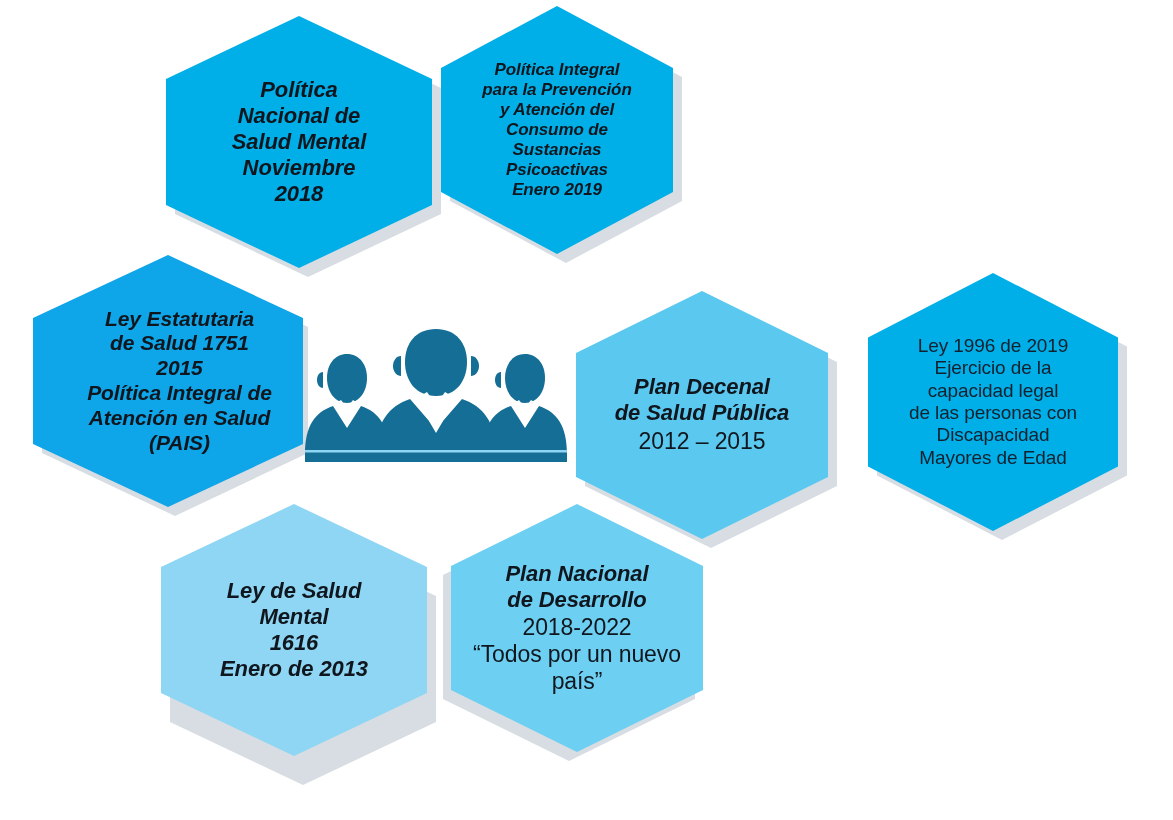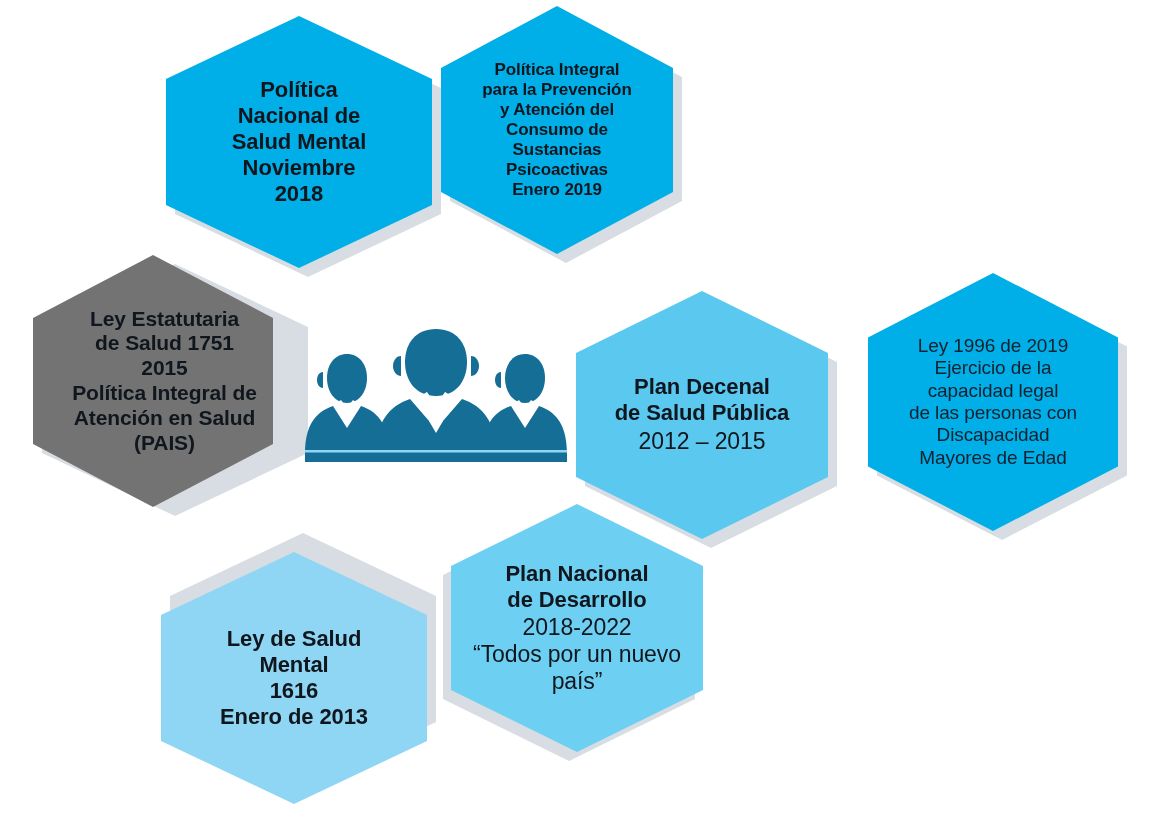--- a/index.html
+++ b/index.html
@@ -42,21 +42,21 @@
   .hex-label {
     text-align: center;
     color: #10161d;
     line-height: 1.18;
     padding: 0 6px;
     white-space: pre-line;
     font-weight: bold;
     letter-spacing: -0.1px;
   }
 
-  .lbl-bold   { font-weight: bold; }
+  .lbl-bold   { font-weight: bold; font-style: italic; }
   .lbl-light  { font-weight: normal; }
 
   
   #people-icon {
     position: absolute;
     left: 305px;
     top: 322px;
     width: 262px;
     height: 140px;
   }
@@ -85,21 +85,21 @@
   <div class="hex" style="left:441px; top:6px; width:232px; height:248px; background:#00AEE8;">
     <div class="hex-label lbl-bold" style="font-size:17px;">Política Integral
 para la Prevención
 y Atención del
 Consumo de
 Sustancias
 Psicoactivas
 Enero 2019</div>
   </div>
 
-  <div class="hex" style="left:33px; top:255px; width:240px; height:252px; background:#737373;padding-left:23px;">
+  <div class="hex" style="left:33px; top:255px; width:270px; height:252px; background:#0ea5e9;padding-left:23px;">
     <div class="hex-label lbl-bold" style="font-size:21px;">Ley Estatutaria
 de Salud 1751
 2015
 Política Integral de
 Atención en Salud
 (PAIS)</div>
   </div>
 
   <div class="hex" style="left:576px; top:291px; width:252px; height:248px; background:#5BC8F0; flex-direction:column;">
     <div class="hex-label lbl-bold" style="font-size:22px;">Plan Decenal
@@ -109,21 +109,21 @@
 
   <div class="hex" style="left:868px; top:273px; width:250px; height:258px; background:#00AEE8;">
     <div class="hex-label lbl-light" style="font-size:19px; color:#13212e;">Ley 1996 de 2019
 Ejercicio de la
 capacidad legal
 de las personas con
 Discapacidad
 Mayores de Edad</div>
   </div>
 
-  <div class="hex" style="left:161px; top:552px; width:266px; height:252px; background:#8FD6F4;">
+  <div class="hex" style="left:161px; top:504px; width:266px; height:252px; background:#8FD6F4;">
     <div class="hex-label lbl-bold" style="font-size:22px;">Ley de Salud
 Mental
 1616
 Enero de 2013</div>
   </div>
 
   <div class="hex" style="left:451px; top:504px; width:252px; height:248px; background:#6DCFF2; flex-direction:column;">
     <div class="hex-label lbl-bold" style="font-size:22px;">Plan Nacional
 de Desarrollo</div>
     <div class="hex-label lbl-light" style="font-size:23px; margin-top:1px;">2018-2022

